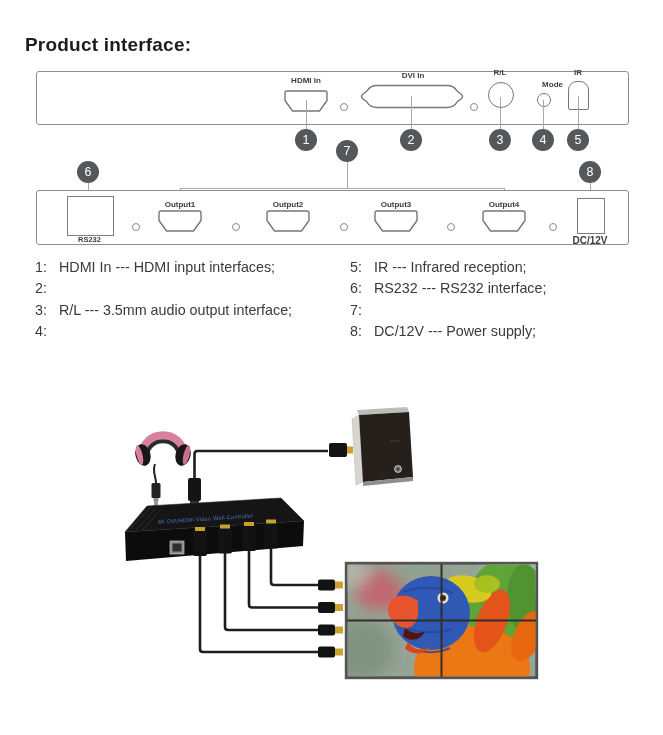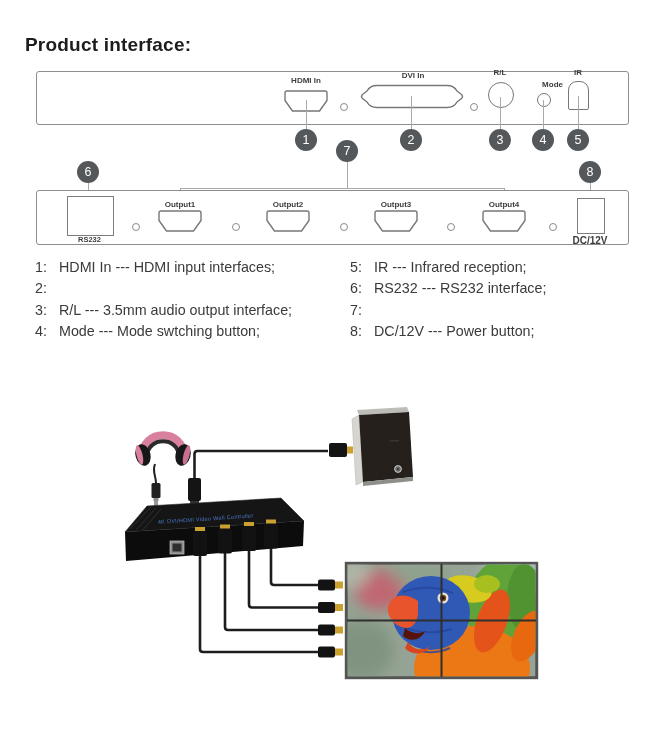--- a/index.html
+++ b/index.html
@@ -110,38 +110,37 @@
       </div>
     <div class="lrow">
         <span class="lnum">2:</span>
       </div>
     <div class="lrow">
         <span class="lnum">3:</span>
         <span>R/L --- 3.5mm audio output interface;</span>
       </div>
     <div class="lrow">
         <span class="lnum">4:</span>
-        <span>Mode --- Mode swtching button;</span>
       </div>
   </div>
   <div class="legend p" style="left:350px;top:257px;width:305px;">
     <div class="lrow">
         <span class="lnum">5:</span>
         <span>IR --- Infrared reception;</span>
       </div>
     <div class="lrow">
         <span class="lnum">6:</span>
         <span>RS232 --- RS232 interface;</span>
       </div>
     <div class="lrow">
         <span class="lnum">7:</span>
       </div>
     <div class="lrow">
         <span class="lnum">8:</span>
-        <span>DC/12V --- Power button;</span>
+        <span>DC/12V --- Power supply;</span>
       </div>
   </div>
 
 
   <svg class="p" style="left:0;top:400px;" width="663" height="300" viewBox="0 400 663 300">
     <defs>
       <filter id="blur1" x="-40%" y="-40%" width="180%" height="180%">
           <feGaussianBlur stdDeviation="7"></feGaussianBlur>
         </filter>
       <clipPath id="wallclip">

